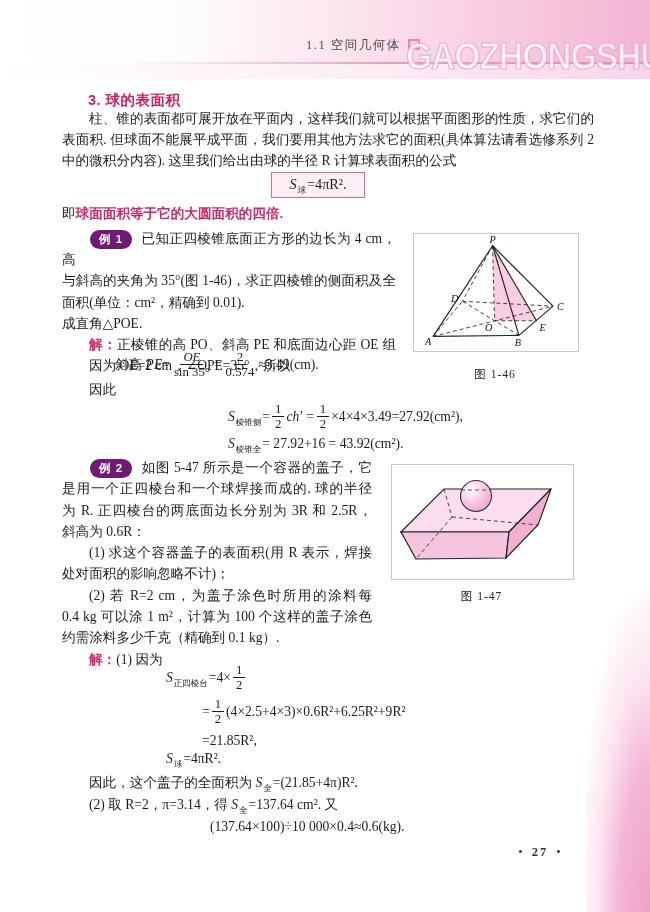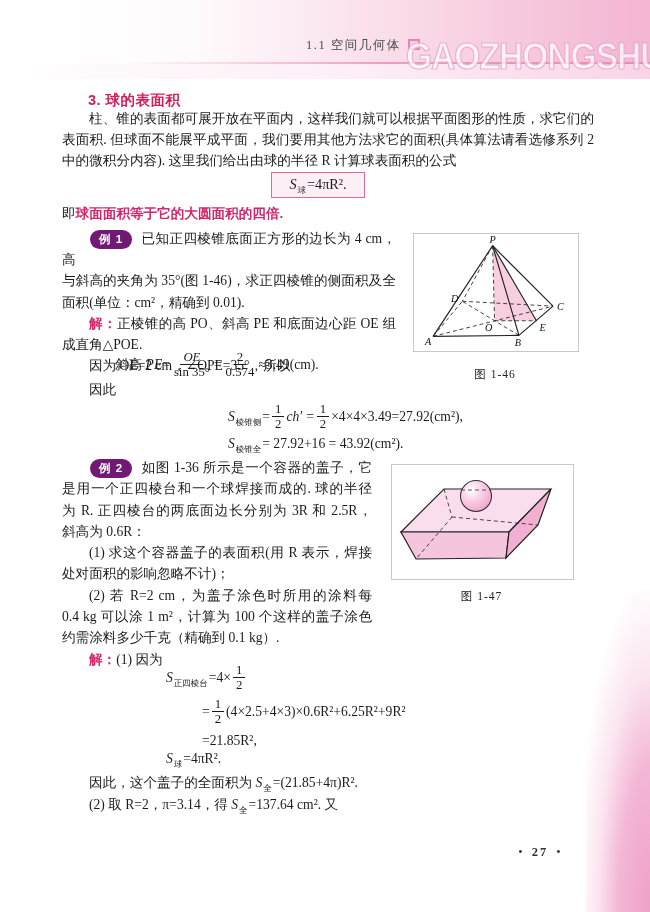--- a/index.html
+++ b/index.html
@@ -85,22 +85,22 @@
   <div class="fbox-wrap">
     <span class="fbox"><span class="svar">S</span><span class="scjk">球</span><span>=4πR².</span></span>
   </div>
 
   <div class="note-line"><span>即</span><span class="note-strong">球面面积等于它的大圆面积的四倍.</span></div>
 
   <div class="abs" style="left:62px;top:228px;width:334px;">
     <div class="line jline"><span class="badge" style="margin-left:28px;margin-right:9px;">例 1</span><span>已知正四棱锥底面正方形的边长为 4 cm，高</span></div>
     <div class="line jline">与斜高的夹角为 35°(图 1-46)，求正四棱锥的侧面积及全</div>
     <div class="line">面积(单位：cm²，精确到 0.01).</div>
+    <div class="line">成直角△POE.</div>
     <div class="line jline ind"><span class="sol">解：</span><span>正棱锥的高 PO、斜高 PE 和底面边心距 OE 组</span></div>
-    <div class="line">成直角△POE.</div>
     <div class="line ind">因为 OE=2 cm，∠OPE=35°，所以</div>
   </div>
 
   <div class="fline" style="left:115px;top:350px;">
     <span>斜高 </span>
       <span class="svar">PE</span>
       <span>=</span>
       <span class="frac"><span class="num svar">OE</span><span class="den">sin 35°</span></span>
       <span>=</span>
       <span class="frac"><span class="num">2</span><span class="den">0.574</span></span>
@@ -152,21 +152,21 @@
         <text x="146" y="78" text-anchor="start">C</text>
         <text x="45" y="70" text-anchor="end">D</text>
         <text x="76" y="100" text-anchor="middle">O</text>
         <text x="128" y="100" text-anchor="start">E</text>
       </g>
     </svg>
   </div>
   <div class="figcap" style="left:413px;top:367px;width:164px;">图 1-46</div>
 
   <div class="abs" style="left:62px;top:457px;width:310px;">
-    <div class="line jline" style="line-height:21.3px"><span class="badge" style="margin-left:28px;margin-right:9px;">例 2</span><span>如图 1-36 所示是一个容器的盖子，它</span></div>
+    <div class="line jline" style="line-height:21.3px"><span class="badge" style="margin-left:28px;margin-right:9px;">例 2</span><span>如图 5-47 所示是一个容器的盖子，它</span></div>
     <div class="line jline" style="line-height:21.3px">是用一个正四棱台和一个球焊接而成的. 球的半径</div>
     <div class="line jline" style="line-height:21.3px">为 R. 正四棱台的两底面边长分别为 3R 和 2.5R，</div>
     <div class="line" style="line-height:21.3px">斜高为 0.6R：</div>
     <div class="line jline ind" style="line-height:21.3px">(1) 求这个容器盖子的表面积(用 R 表示，焊接</div>
     <div class="line" style="line-height:21.3px">处对面积的影响忽略不计)；</div>
     <div class="line jline ind" style="line-height:21.3px">(2) 若 R=2 cm，为盖子涂色时所用的涂料每</div>
     <div class="line jline" style="line-height:21.3px">0.4 kg 可以涂 1 m²，计算为 100 个这样的盖子涂色</div>
     <div class="line" style="line-height:21.3px">约需涂料多少千克（精确到 0.1 kg）.</div>
     <div class="line ind" style="line-height:21.3px"><span class="sol">解：</span><span>(1) 因为</span></div>
   </div>
@@ -188,20 +188,21 @@
       <span class="scjk" style="top:6px;">球</span>
       <span>=4πR².</span>
   </div>
 
   <div class="abs line" style="left:62px;top:772px;width:520px;">
     <span style="padding-left:27px;">因此，这个盖子的全面积为 </span><span class="svar">S</span><span class="scjk">全</span><span>=(21.85+4π)R².</span>
   </div>
   <div class="abs line" style="left:62px;top:794px;width:520px;">
     <span style="padding-left:27px;">(2) 取 R=2，π=3.14，得 </span><span class="svar">S</span><span class="scjk">全</span><span>=137.64 cm². 又</span>
   </div>
+  <div class="abs line" style="left:210px;top:816px;">(137.64×100)÷10 000×0.4≈0.6(kg).</div>
 
   <div class="figbox" style="left:391px;top:464px;width:181px;height:114px;">
     <svg width="181" height="114" viewBox="0 0 181 114">
       <defs>
         <radialGradient id="sph" cx="0.35" cy="0.3" r="0.8">
           <stop offset="0%" stop-color="#ffffff"></stop>
           <stop offset="40%" stop-color="#fbd4e8"></stop>
           <stop offset="100%" stop-color="#ee9ec9"></stop>
         </radialGradient>
       </defs>

